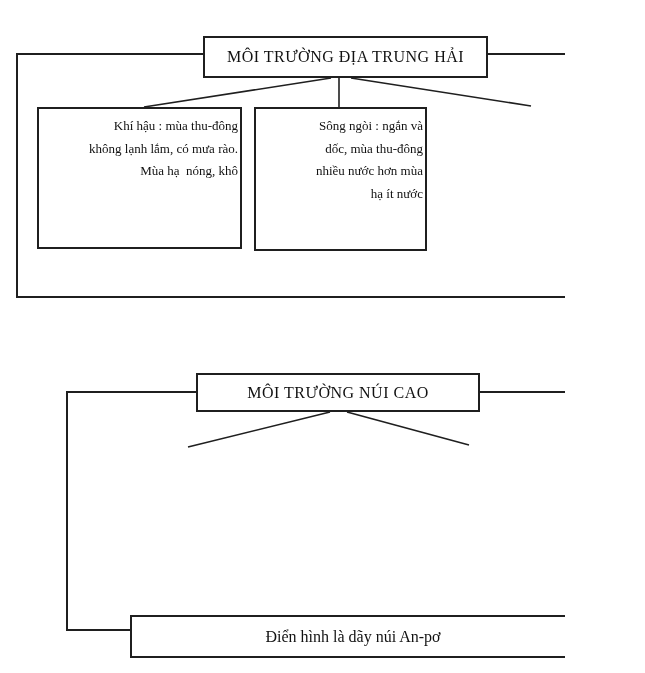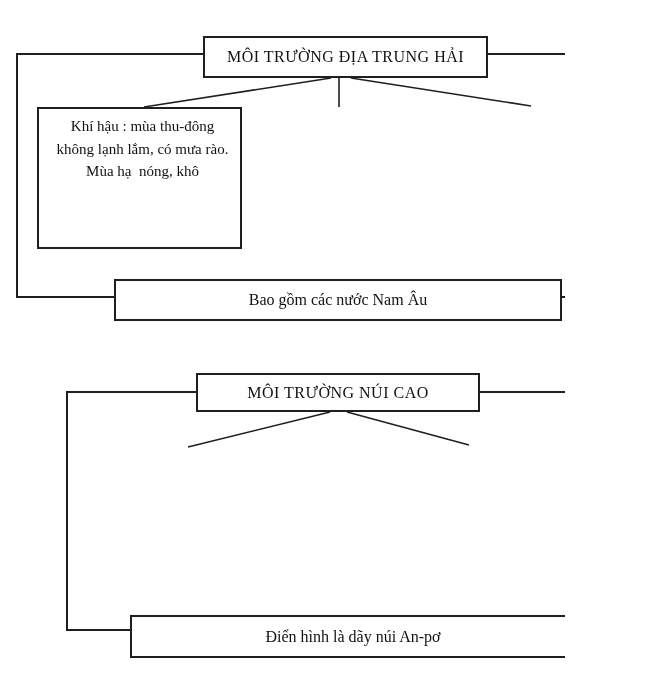--- a/index.html
+++ b/index.html
@@ -42,24 +42,24 @@
   .title-box {
     display: flex;
     align-items: center;
     justify-content: center;
     font-size: 16px;
     letter-spacing: 0.5px;
     text-align: center;
   }
   .content-box {
     padding: 6px 2px 12px 8px;
-    font-size: 15px;
+    font-size: 13px;
     line-height: 22.5px;
     white-space: pre-wrap;
-    text-align: center;
+    text-align: right;
   }
   .footer-box {
     display: flex;
     align-items: center;
     justify-content: center;
     font-size: 16px;
     text-align: center;
   }
 </style>
 </head>
@@ -74,21 +74,24 @@
     <line x1="330" y1="412" x2="188" y2="447"></line>
     <line x1="347" y1="412" x2="469" y2="445"></line>
   </svg>
 
   <div class="group">
     <div class="outer" style="left:16px; top:53px; width:620px; height:245px"></div>
     <div class="box title-box" style="left:203px; top:36px; width:285px; height:42px">MÔI TRƯỜNG ĐỊA TRUNG HẢI</div>
     <div class="box content-box" style="left:37px; top:107px; width:205px; height:142px">Khí hậu : mùa thu-đông
 không lạnh lắm, có mưa rào.
 Mùa hạ  nóng, khô</div>
-    <div class="box footer-box" style="left:114px; top:279px; width:448px; height:42px">Bao gồm các nước Nam Âu</div>
+    <div class="box content-box" style="left:254px; top:107px; width:173px; height:144px">Sông ngòi : ngắn và
+dốc, mùa thu-đông
+nhiều nước hơn mùa
+hạ ít nước</div>
   </div>
 
   <div class="group">
     <div class="outer" style="left:66px; top:391px; width:523px; height:240px"></div>
     <div class="box title-box" style="left:196px; top:373px; width:284px; height:39px">MÔI TRƯỜNG NÚI CAO</div>
     <div class="box footer-box" style="left:130px; top:615px; width:446px; height:43px">Điển hình là dãy núi An-pơ</div>
   </div>
 
 </div>
 

